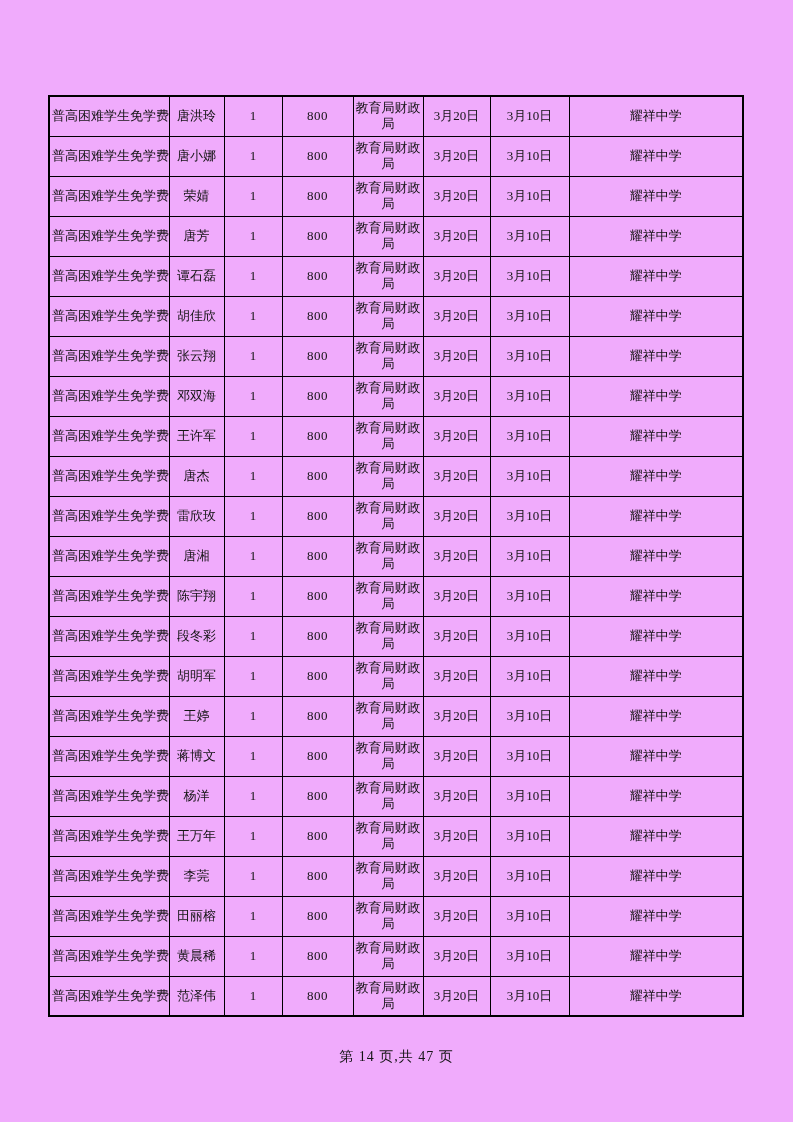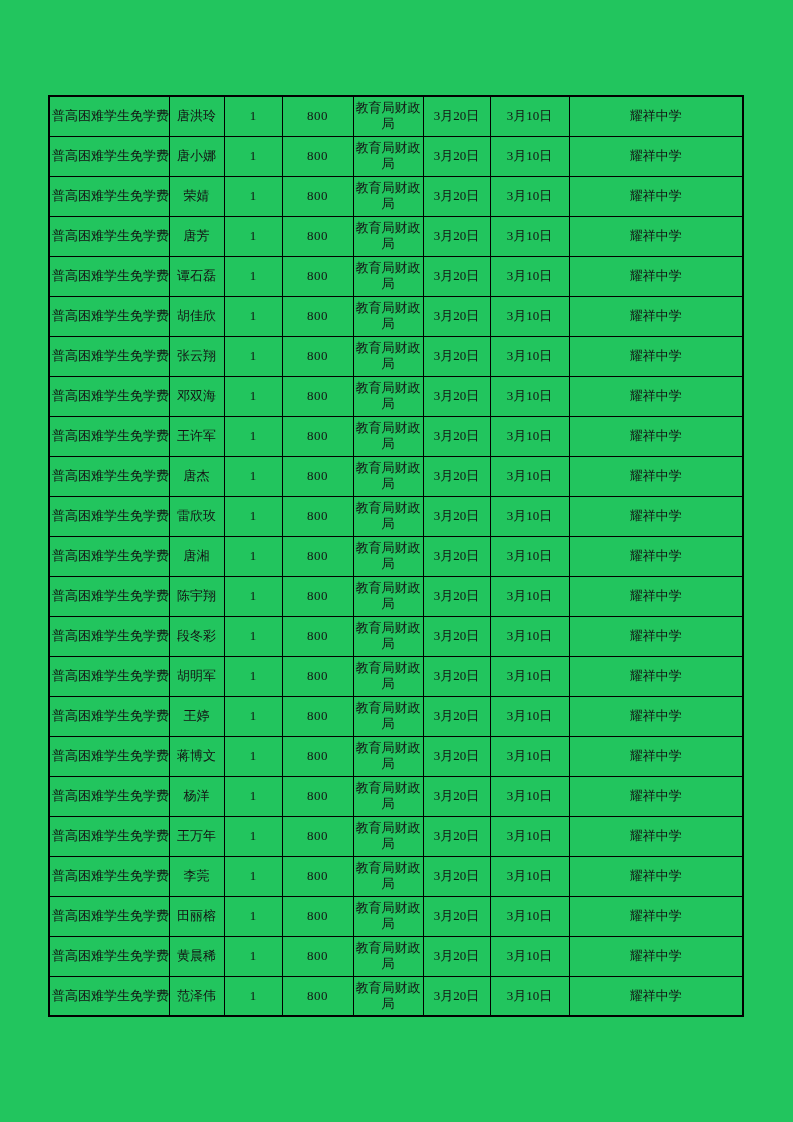--- a/index.html
+++ b/index.html
@@ -5,21 +5,21 @@
   * { margin: 0; padding: 0; box-sizing: border-box; }
   html, body {
     width: 793px; height: 1122px;
     background: #ffffff;
     font-family: "Liberation Serif", "DejaVu Serif", serif;
     color: #141414;
   }
   .page {
     position: relative;
     width: 793px; height: 1122px;
-    background: #22c55e;
+    background: #f0abfc;
     overflow: hidden;
   }
   table.records {
     position: absolute;
     left: 48px; top: 95px;
     width: 694px;
     border-collapse: collapse;
     table-layout: fixed;
     border: 2px solid #000;
   }
@@ -304,14 +304,15 @@
     <td class="cell-count">1</td>
     <td class="cell-amount">800</td>
     <td class="cell-department">教育局财政局</td>
     <td class="cell-date-a">3月20日</td>
     <td class="cell-date-b">3月10日</td>
     <td class="cell-school">耀祥中学</td>
   </tr>
       </tbody>
   </table>
 
+  <div class="footer">第 14 页,共 47 页</div>
 
 </div>
 
 </body></html>

